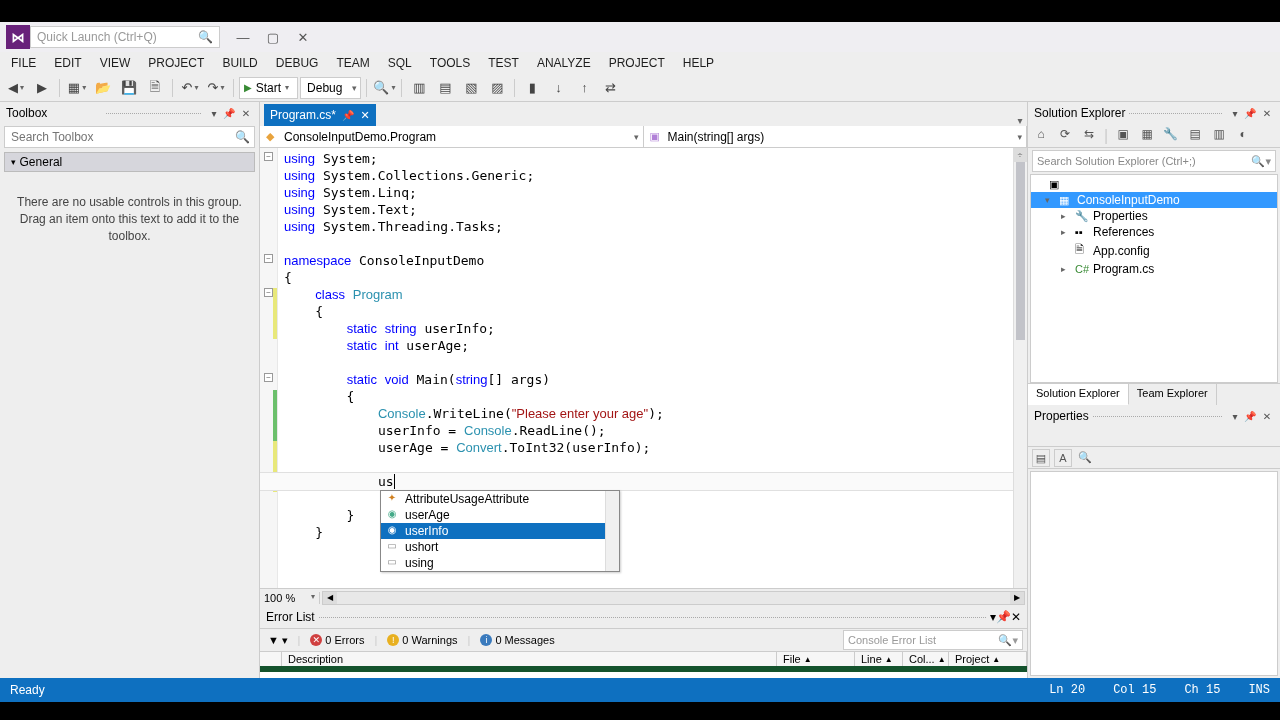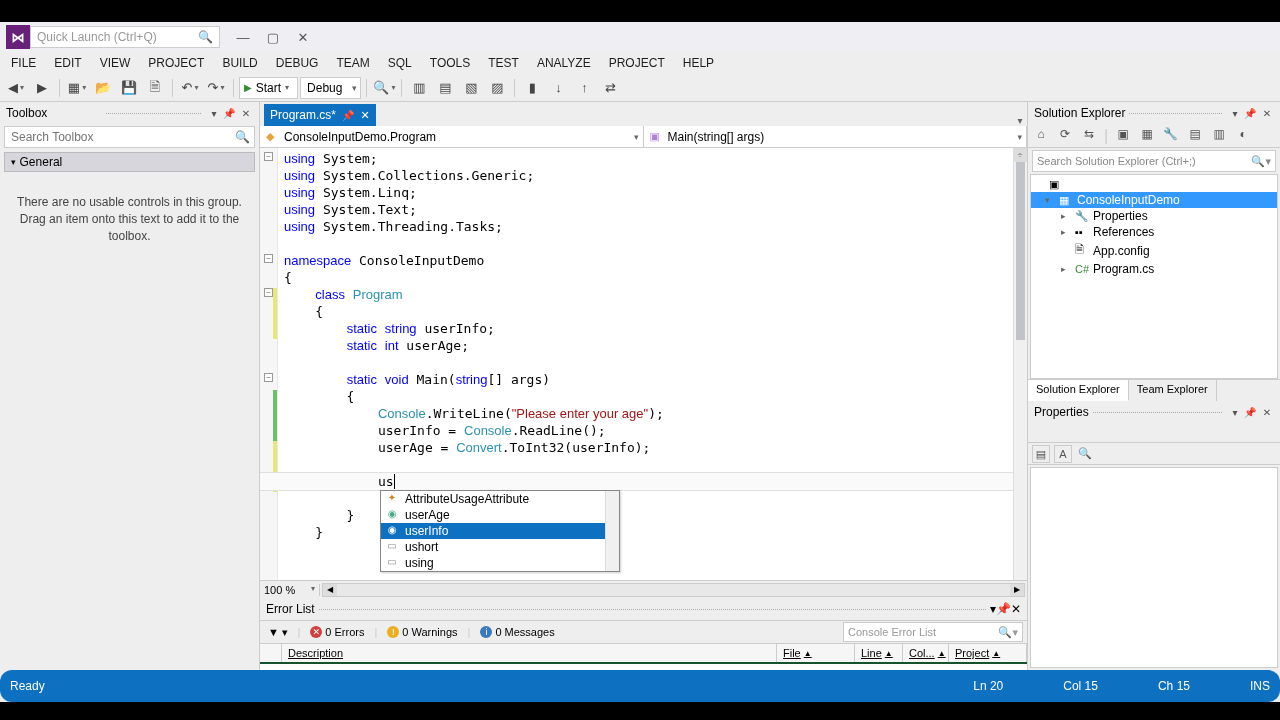--- a/index.html
+++ b/index.html
@@ -94,21 +94,21 @@
 
 
 .errorlist-hdr { height: 22px; background: #eee; display: flex; align-items: center; padding: 0 6px; font-size: 12px; }
 .errorlist-hdr .dots { flex:1; border-bottom:1px dotted #aaa; margin:0 4px; height:1px; }
 .errorlist-tools { height: 24px; border-top:1px solid #ccc; border-bottom: 1px solid #ccc; display: flex; align-items: center; padding: 0 4px; gap: 6px; font-size: 11px; background:#eee; }
 .errorlist-tools .filter { padding:2px 4px; cursor:pointer; }
 .errorlist-tools .cnt { display:flex; align-items:center; gap:3px; padding: 2px 4px; }
 .errorlist-tools .cnt .cicon { width:12px; height:12px; border-radius:50%; font-size:9px; color:#fff; display:flex; align-items:center; justify-content:center; }
 .errorlist-tools .spacer { flex:1; }
 .errorlist-tools .searchbox { width:180px; height:20px; border:1px solid #ccc; background:#fff; display:flex; align-items:center; justify-content:space-between; padding:0 4px; color:#999; }
-.errorlist-cols { height: 20px; display: flex; border-bottom: 2px solid #14532d; font-size: 11px; background:#f6f6f6;text-decoration:underline; }
+.errorlist-cols { height: 20px; display: flex; border-bottom: 6px solid #14532d; font-size: 11px; background:#f6f6f6; }
 .errorlist-cols .col { border-right: 1px solid #ccc; padding: 2px 6px; display:flex; align-items:center; gap:3px; }
 
 
 .se-tools { height: 24px; display: flex; align-items: center; padding: 0 4px; gap: 6px; border-bottom: 1px solid #ccc; }
 .se-tools .sebtn { width: 18px; height: 18px; font-size: 12px; color: #555; cursor: pointer; text-align:center; }
 .se-search { margin: 2px 4px; height: 22px; border: 1px solid #ccc; background: #fff; display: flex; align-items: center; padding: 0 4px; font-size: 11px; color: #888; justify-content:space-between; }
 .se-tree { flex: 1; background: #fff; font-size: 12px; padding: 2px 0; overflow: hidden; border:1px solid #ccc; margin:0 2px; }
 .se-node { display: flex; align-items: center; padding: 1px 4px; gap: 4px; }
 .se-node .exp { width: 10px; font-size: 9px; color: #666; }
 .se-node .sicon { width: 14px; font-size: 11px; }
@@ -116,23 +116,23 @@
 .se-tabs { height: 22px; display: flex; font-size: 11px; border-top: 1px solid #ccc; }
 .se-tabs .setab { padding: 3px 8px; border-right: 1px solid #ccc; cursor: pointer; }
 .se-tabs .setab.active { background: #fff; border-bottom: 1px solid #fff; }
 
 
 .props-tools { height: 22px; display: flex; align-items: center; padding: 0 4px; gap: 4px; border-bottom:1px solid #ccc; }
 .props-tools .pbtn { width: 18px; height: 18px; font-size: 11px; color: #555; border:1px solid #ccc; text-align:center; line-height:16px; }
 .props-body { flex: 1; background: #fff; border: 1px solid #ccc; margin: 2px; }
 
 
-.statusbar { height: 32px; background: #0e70c0; color: #fff; display: flex; align-items: center; padding: 0 10px; font-size: 12px; border-radius: 12px; }
+.statusbar { height: 24px; background: #0e70c0; color: #fff; display: flex; align-items: center; padding: 0 10px; font-size: 12px; }
 .statusbar .sleft { flex: 1; }
-.statusbar .sitem { margin-left: 60px; }
+.statusbar .sitem { margin-left: 28px; font-family: Liberation Mono, monospace; }
 </style>
 </head>
 <body>
 
 <div class="app">
 
   <div class="titlebar">
     <div class="logo">⋈</div>
     <div class="quicklaunch">
       <span>Quick Launch (Ctrl+Q)</span>

